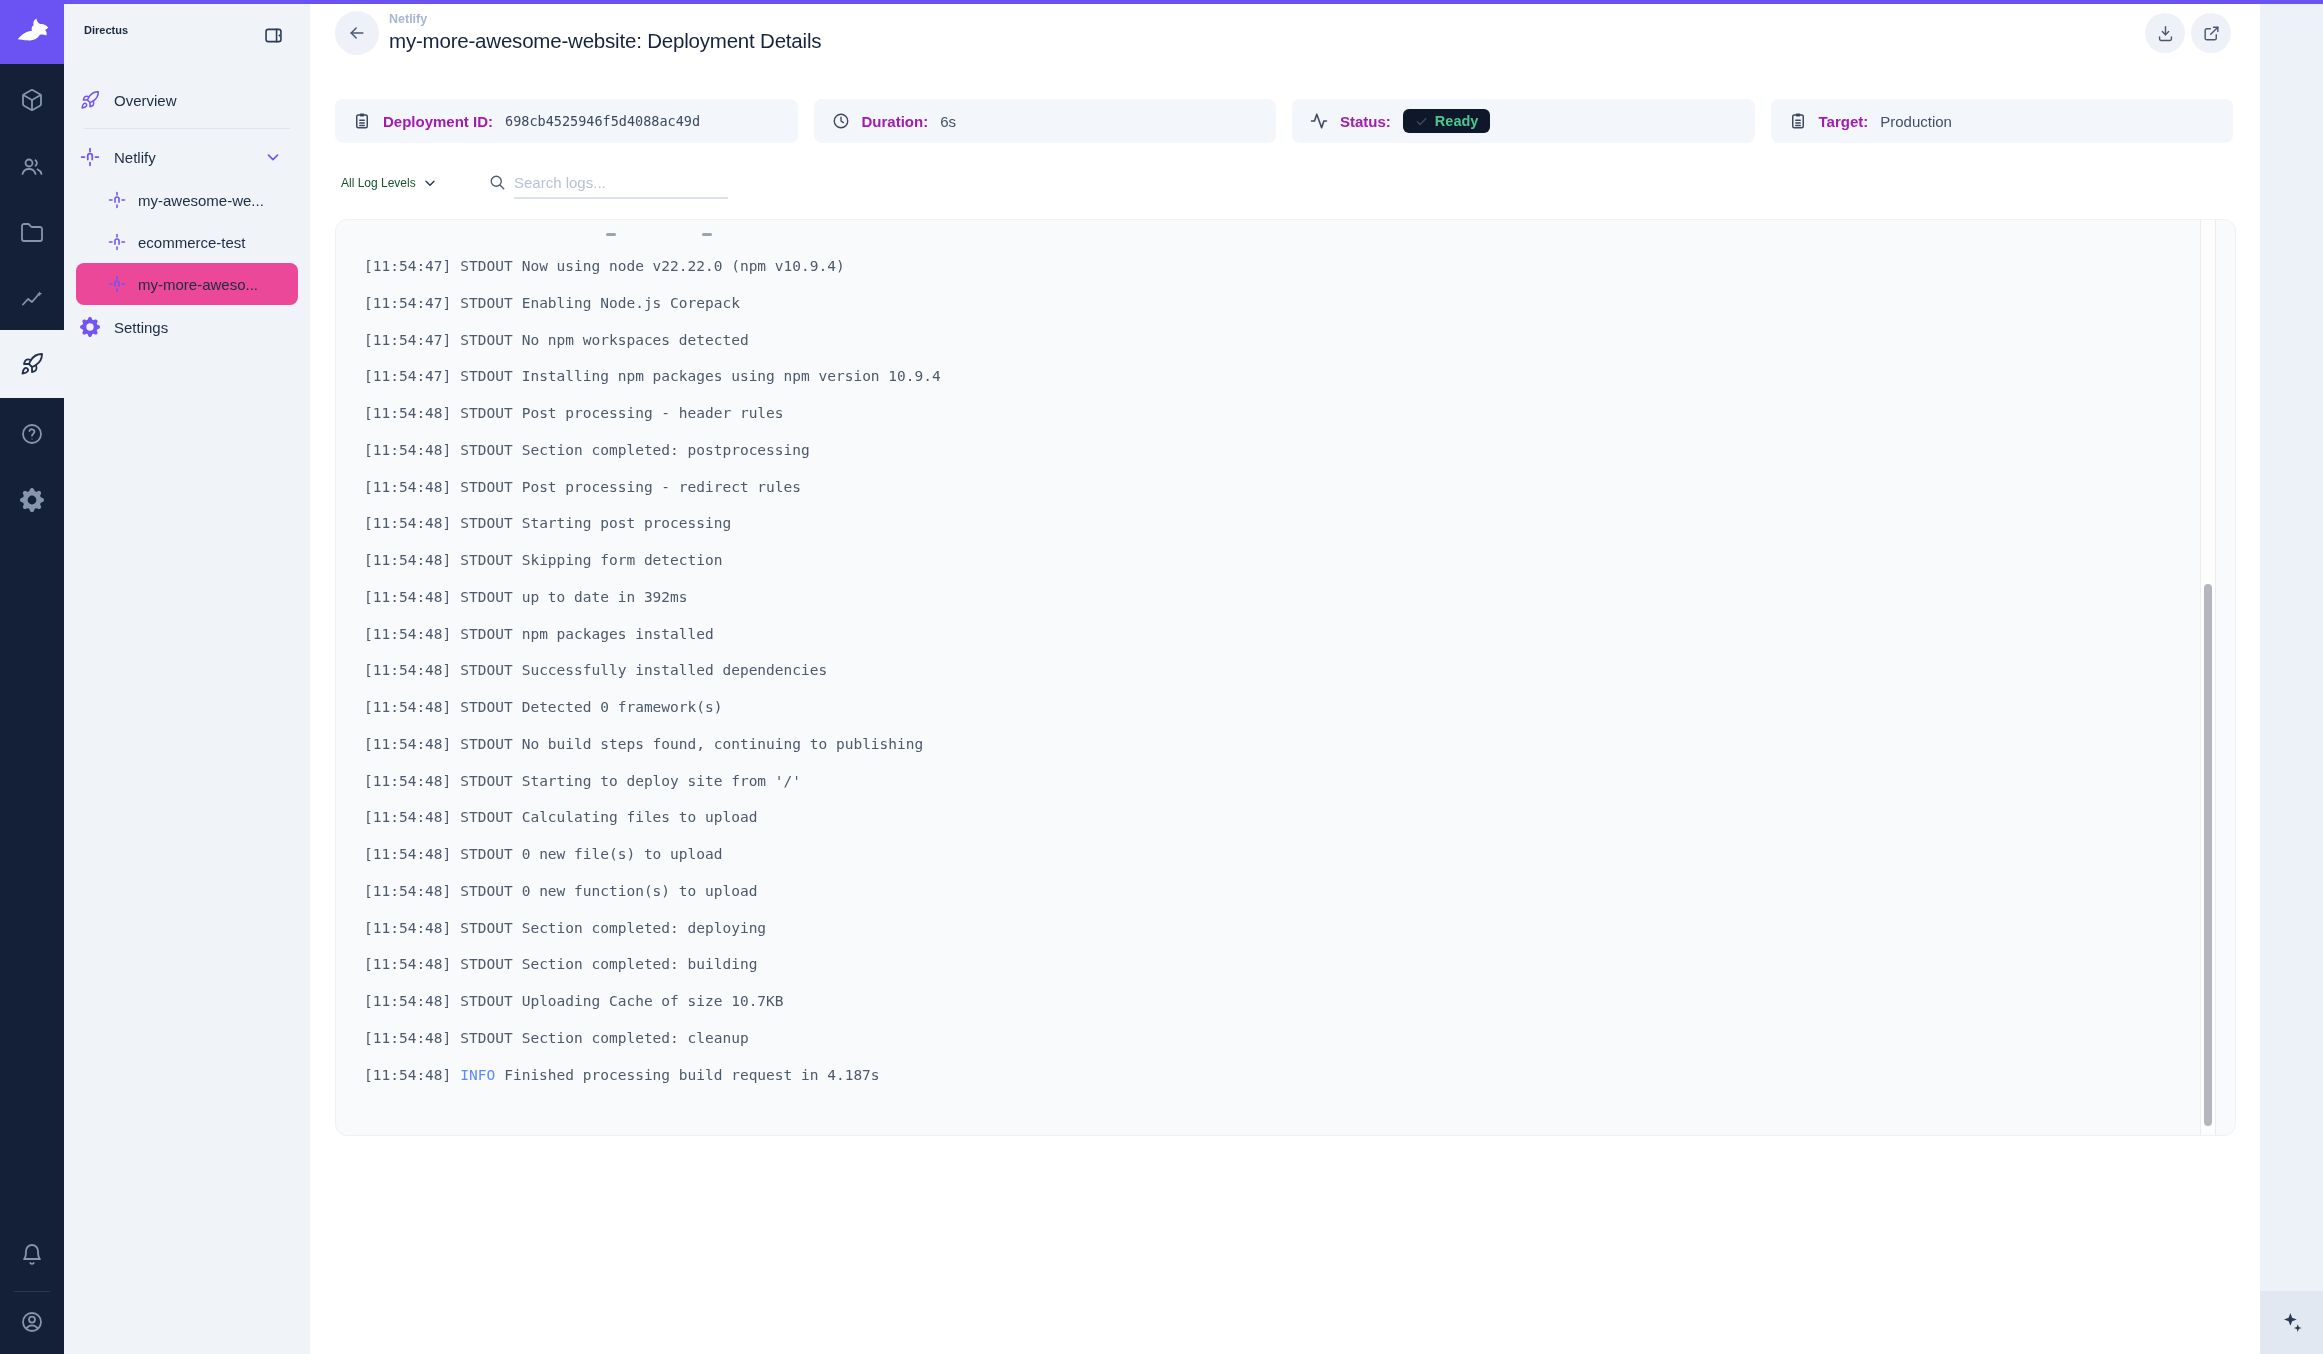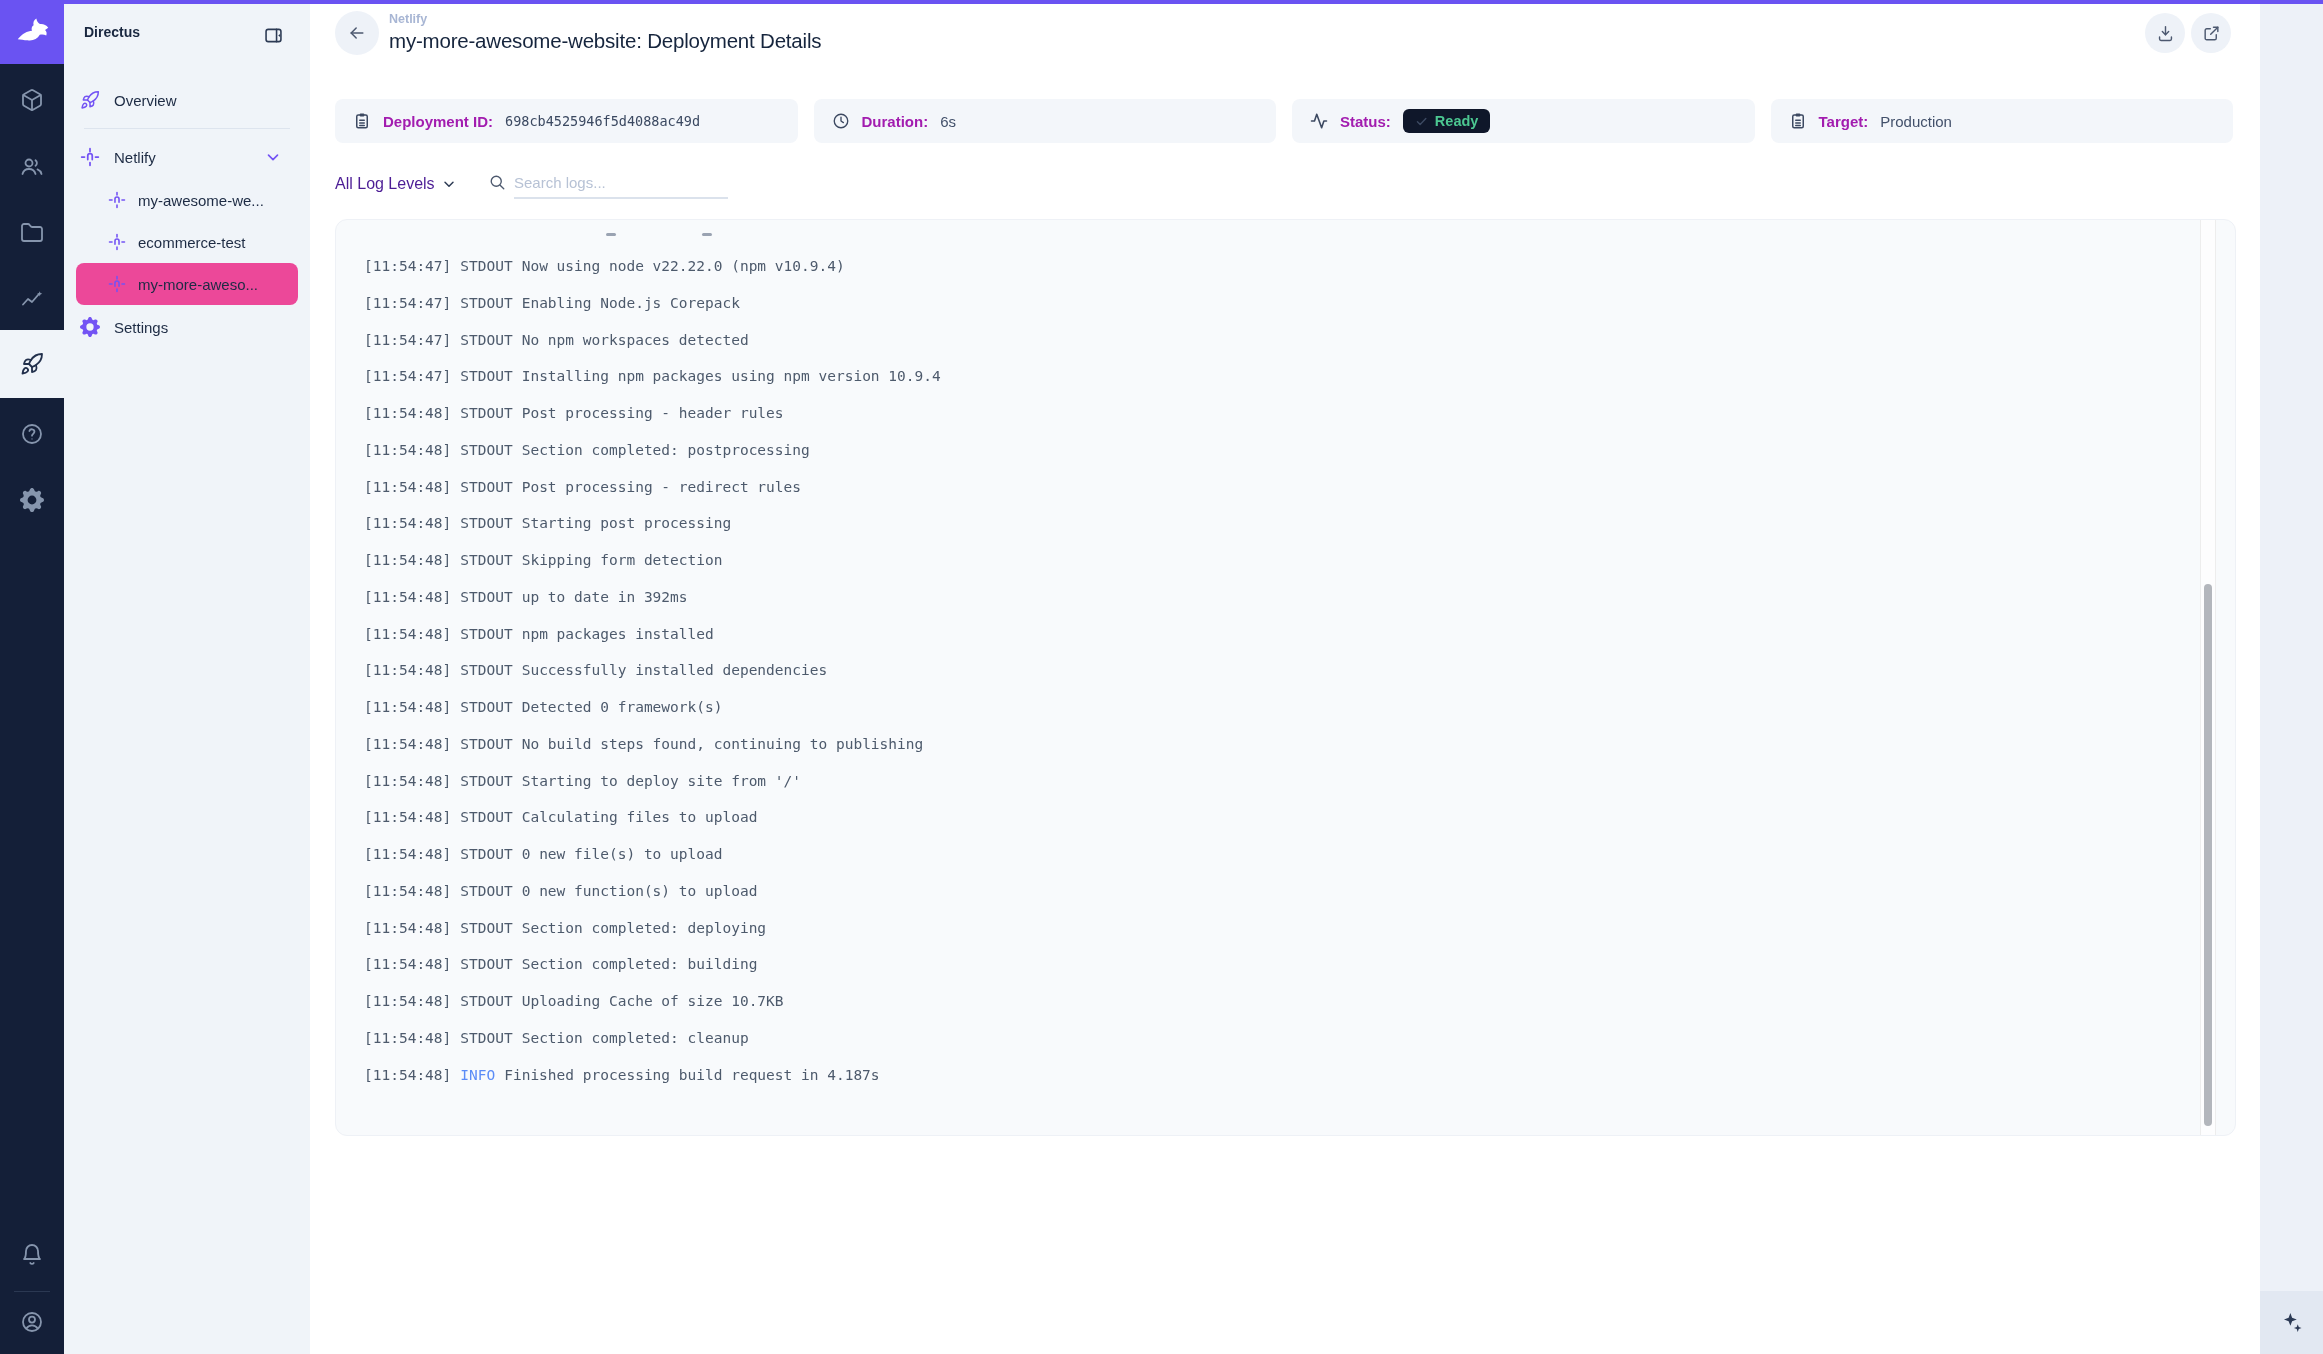--- a/index.html
+++ b/index.html
@@ -18,21 +18,21 @@
   
   #module-bar{left:0;top:0;width:64px;height:1354px;background:#141f38;z-index:40;}
   #logo{left:0;top:0;width:64px;height:64px;background:#6a53f2;display:flex;align-items:center;justify-content:center;cursor:pointer;}
   .mod-btn{position:absolute;left:0;width:64px;height:56px;display:flex;align-items:center;justify-content:center;color:#8695ad;cursor:pointer;}
   #mod-active-bg{left:0;top:330px;width:64px;height:68px;background:#f0f4f9;}
   .mod-btn.active{color:#22304c;}
   #mod-divider{left:14px;top:1291px;width:36px;height:1px;background:#2b3852;}
 
   
   #sidebar{left:64px;top:0;width:246px;height:1354px;background:#f0f4f9;z-index:30;}
-  #sidebar-title{left:20px;top:24px;font-size:14px;font-weight:700;color:#1a2840;}
+  #sidebar-title{left:20px;top:24px;font-size:11px;font-weight:700;color:#1a2840;}
   #collapse-btn{left:196px;top:22px;width:26px;height:26px;display:flex;align-items:center;justify-content:center;color:#2c3a54;cursor:pointer;}
   #sidebar-nav{left:0;top:78px;width:246px;}
   .nav-row{position:relative;display:flex;align-items:center;height:44px;padding:0 14px 0 16px;cursor:pointer;font-size:15px;color:#1d2b44;}
   .nav-row .icon{color:#7353f4;margin-right:14px;}
   .nav-row .lbl{flex:1;font-weight:500;white-space:nowrap;}
   .nav-row .chev{color:#7353f4;}
   .nav-divider{height:1px;background:#dde4ee;margin:6px 20px 6px 20px;}
   .nav-child{height:42px;padding:0 14px 0 32px;margin:0 12px;border-radius:8px;}
   .nav-child .icon{margin-right:12px;}
   .nav-child.selected{background:#ec4899;}
@@ -50,21 +50,21 @@
   #cards{left:25px;top:99px;width:1898px;height:44px;display:flex;gap:16px;}
   .card{flex:1;background:#f3f6fa;border-radius:8px;display:flex;align-items:center;padding:0 18px;gap:12px;min-width:0;}
   .card .icon{color:#3c4961;}
   .card .lbl{font-size:15px;font-weight:700;color:#a21caf;}
   .card .val{font-size:15px;color:#42506a;}
   .card .val.mono{font-family:"DejaVu Sans Mono",monospace;font-size:13.5px;color:#3b4961;}
   .badge{display:inline-flex;align-items:center;gap:7px;background:#0f172a;color:#4cc791;font-weight:600;font-size:14.5px;border-radius:6px;padding:4px 12px;}
 
   
   #level-dd{left:25px;top:175px;display:flex;align-items:center;gap:6px;cursor:pointer;}
-  #level-dd .lbl{font-size:16px;font-weight:500;color:#4c1d95;}
+  #level-dd .lbl{font-size:12px;font-weight:500;color:#14532d;margin-left:6px;}
   #level-dd .chev{color:#2c3a53;}
   #search{left:178px;top:172px;display:flex;align-items:flex-end;gap:8px;}
   #search .icon{color:#4d596e;margin-bottom:4px;}
   #search input{
     width:214px;border:none;outline:none;background:transparent;
     border-bottom:2px solid #dbe2ec;font-size:15px;padding:2px 0 6px 0;
     color:#2c3a53;font-family:"Liberation Sans",sans-serif;
   }
   #search input::placeholder{color:#b7c2d5;}
 

